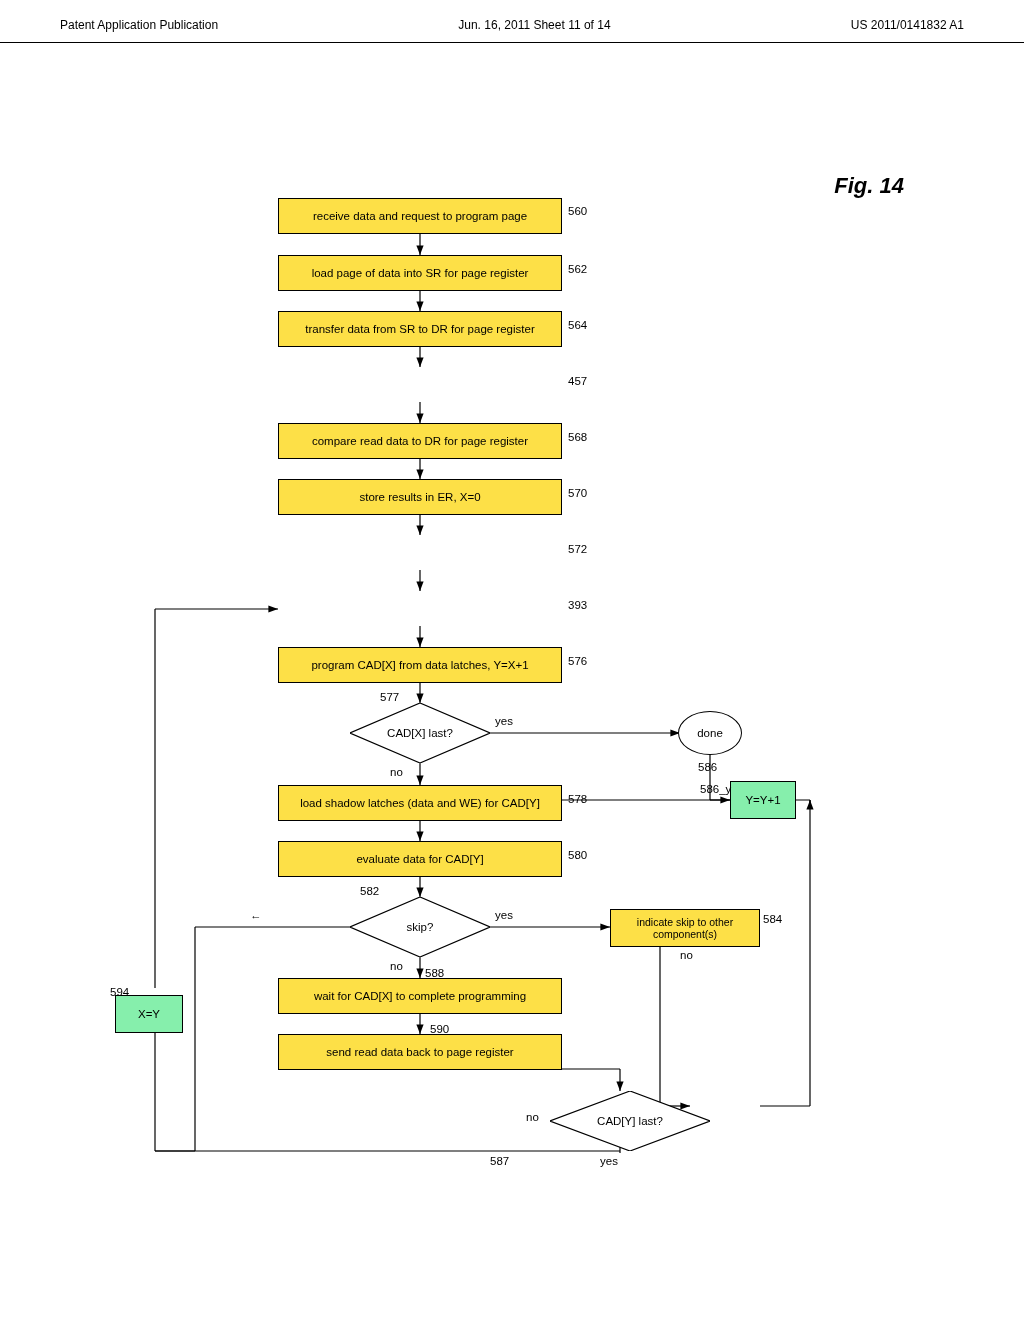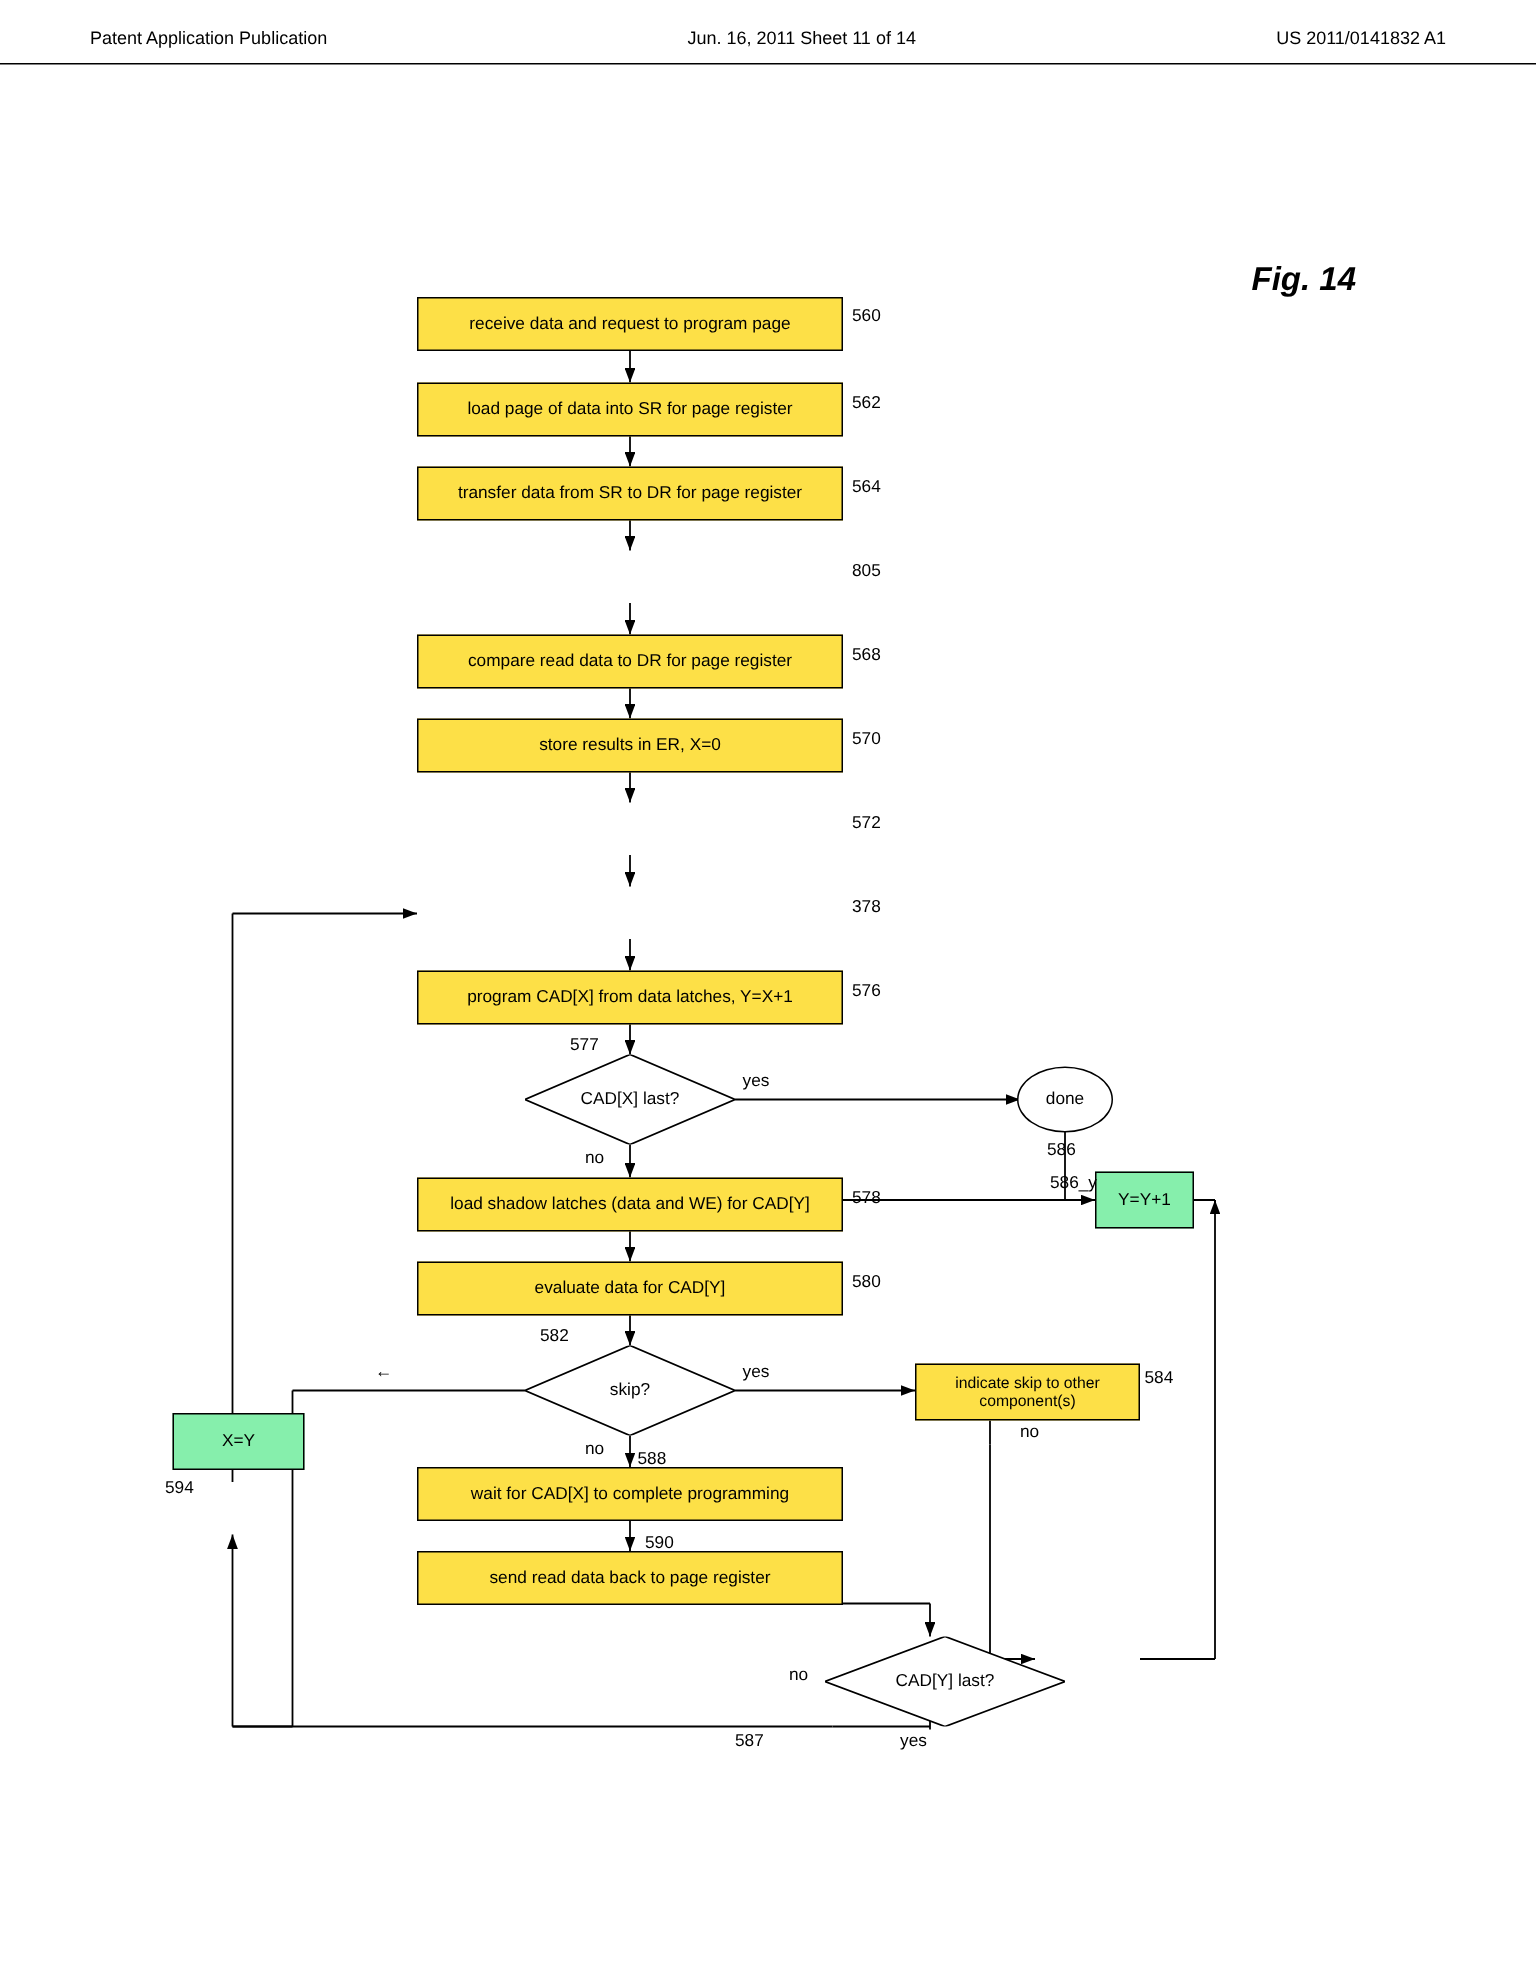--- a/index.html
+++ b/index.html
@@ -175,35 +175,35 @@
   <div class="fc-box" style="left:278px; top:212px; width:284px; height:36px;">
     <span>load page of data into SR for page register</span>
   </div>
   <div class="step-label" style="left:568px; top:220px;">562</div>
 
   <div class="fc-box" style="left:278px; top:268px; width:284px; height:36px;">
     <span>transfer data from SR to DR for page register</span>
   </div>
   <div class="step-label" style="left:568px; top:276px;">564</div>
 
-  <div class="step-label" style="left:568px; top:332px;">805</div>
+  <div class="step-label" style="left:568px; top:332px;">457</div>
 
   <div class="fc-box" style="left:278px; top:380px; width:284px; height:36px;">
     <span>compare read data to DR for page register</span>
   </div>
   <div class="step-label" style="left:568px; top:388px;">568</div>
 
   <div class="fc-box" style="left:278px; top:436px; width:284px; height:36px;">
     <span>store results in ER, X=0</span>
   </div>
   <div class="step-label" style="left:568px; top:444px;">570</div>
 
   <div class="step-label" style="left:568px; top:500px;">572</div>
 
-  <div class="step-label" style="left:568px; top:556px;">378</div>
+  <div class="step-label" style="left:568px; top:556px;">393</div>
 
   <div class="fc-box" style="left:278px; top:604px; width:284px; height:36px;">
     <span>program CAD[X] from data latches, Y=X+1</span>
   </div>
   <div class="step-label" style="left:568px; top:612px;">576</div>
 
   <div style="position:absolute; left:350px; top:660px; width:140px; height:60px;">
     <svg width="140" height="60" style="position:absolute;top:0;left:0;">
       <polygon points="70,0 140,30 70,60 0,30" fill="white" stroke="black" stroke-width="1.2"></polygon>
     </svg>
@@ -278,18 +278,18 @@
       <span>CAD[Y] last?</span>
     </div>
   </div>
 
   <div class="step-label" style="left:526px; top:1068px;">no</div>
 
   <div class="step-label" style="left:600px; top:1112px;">yes</div>
 
   <div class="step-label" style="left:490px; top:1112px;">587</div>
 
-  <div class="fc-small-box" style="left:115px; top:899px; width:88px; height:38px;">
+  <div class="fc-small-box" style="left:115px; top:952px; width:68px; height:38px;">
     <span>X=Y</span>
   </div>
   <div class="step-label" style="left:100px; top:943px;padding-left:10px;">594</div>
 
 </div>
 
 </body></html>

